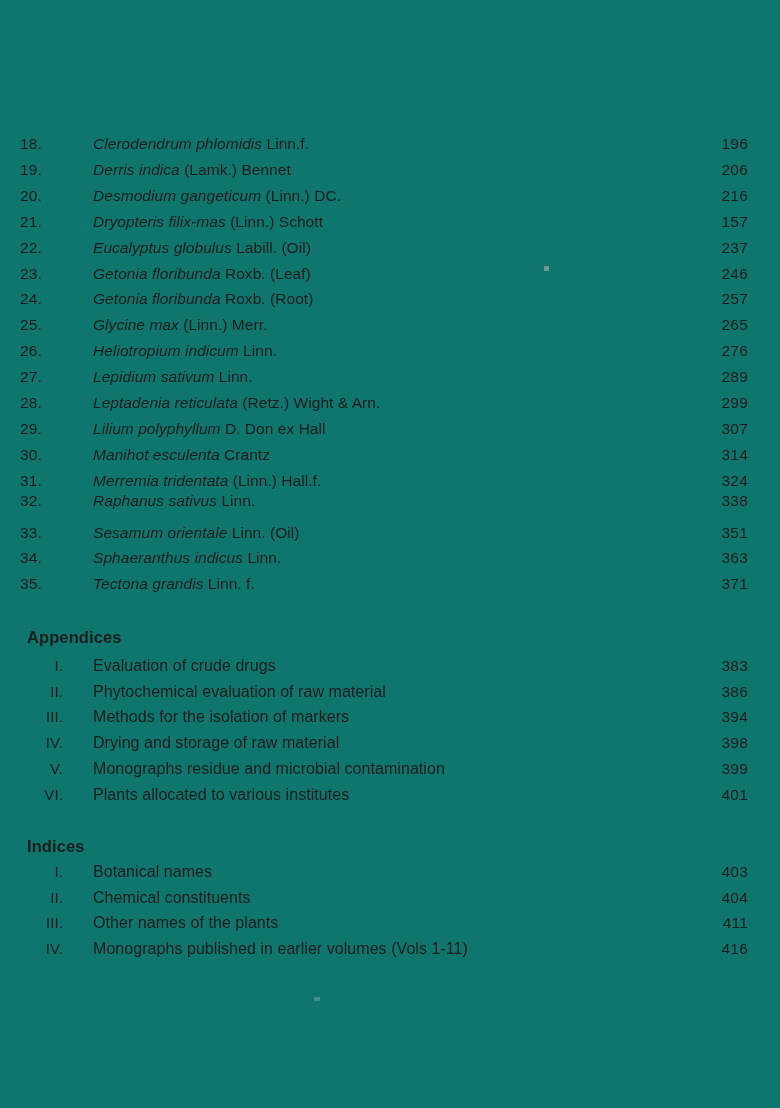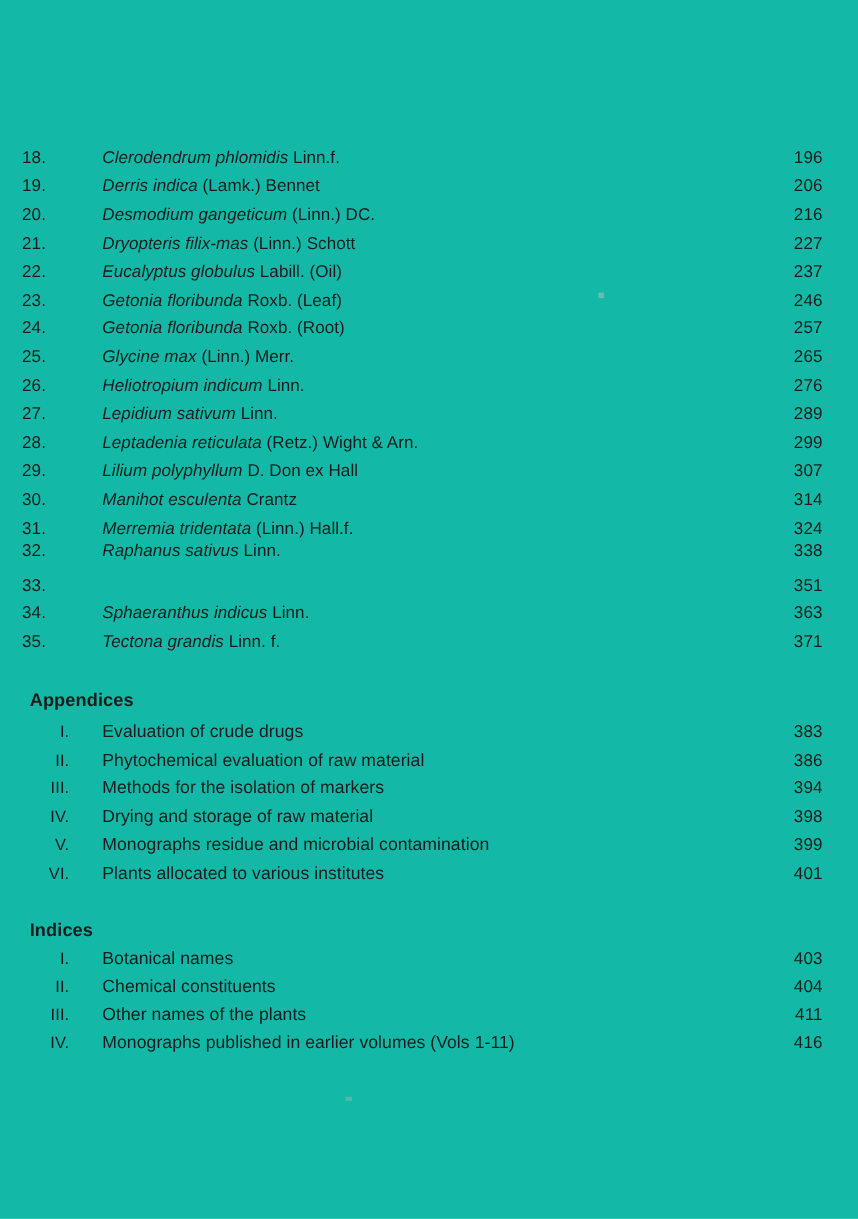--- a/index.html
+++ b/index.html
@@ -11,21 +11,21 @@
     height: 1108px;
     background: #ffffff;
     font-family: "Liberation Sans", sans-serif;
     color: #1c1c1c;
     -webkit-font-smoothing: antialiased;
   }
   .page {
     position: relative;
     width: 780px;
     height: 1108px;
-    background: #14b8a6;
+    background: #0f766e;
     overflow: hidden;
   }
 
   
   .toc-row {
     position: absolute;
     left: 0;
     width: 780px;
     height: 26px;
     line-height: 26px;
@@ -129,21 +129,21 @@
         <span class="toc-page">206</span>
       </div>
       <div class="toc-row" style="top: 182.8px;">
         <span class="toc-num">20.</span>
         <span class="toc-title"><i class="sp">Desmodium gangeticum</i> <span class="auth">(Linn.) DC.</span></span>
         <span class="toc-page">216</span>
       </div>
       <div class="toc-row" style="top: 208.7px;">
         <span class="toc-num">21.</span>
         <span class="toc-title"><i class="sp">Dryopteris filix-mas</i> <span class="auth">(Linn.) Schott</span></span>
-        <span class="toc-page">227</span>
+        <span class="toc-page">157</span>
       </div>
       <div class="toc-row" style="top: 234.6px;">
         <span class="toc-num">22.</span>
         <span class="toc-title"><i class="sp">Eucalyptus globulus</i> <span class="auth">Labill. (Oil)</span></span>
         <span class="toc-page">237</span>
       </div>
       <div class="toc-row" style="top: 260.5px;">
         <span class="toc-num">23.</span>
         <span class="toc-title"><i class="sp">Getonia floribunda</i> <span class="auth">Roxb. (Leaf)</span></span>
         <span class="toc-page">246</span>
@@ -188,20 +188,21 @@
         <span class="toc-title"><i class="sp">Merremia tridentata</i> <span class="auth">(Linn.) Hall.f.</span></span>
         <span class="toc-page">324</span>
       </div>
       <div class="toc-row" style="top: 488px;">
         <span class="toc-num">32.</span>
         <span class="toc-title"><i class="sp">Raphanus sativus</i> <span class="auth">Linn.</span></span>
         <span class="toc-page">338</span>
       </div>
       <div class="toc-row" style="top: 519.5px;">
         <span class="toc-num">33.</span>
+        <span class="toc-title"><i class="sp">Sesamum orientale</i> <span class="auth">Linn. (Oil)</span></span>
         <span class="toc-page">351</span>
       </div>
       <div class="toc-row" style="top: 545.4px;">
         <span class="toc-num">34.</span>
         <span class="toc-title"><i class="sp">Sphaeranthus indicus</i> <span class="auth">Linn.</span></span>
         <span class="toc-page">363</span>
       </div>
       <div class="toc-row" style="top: 571.3px;">
         <span class="toc-num">35.</span>
         <span class="toc-title"><i class="sp">Tectona grandis</i> <span class="auth">Linn. f.</span></span>

